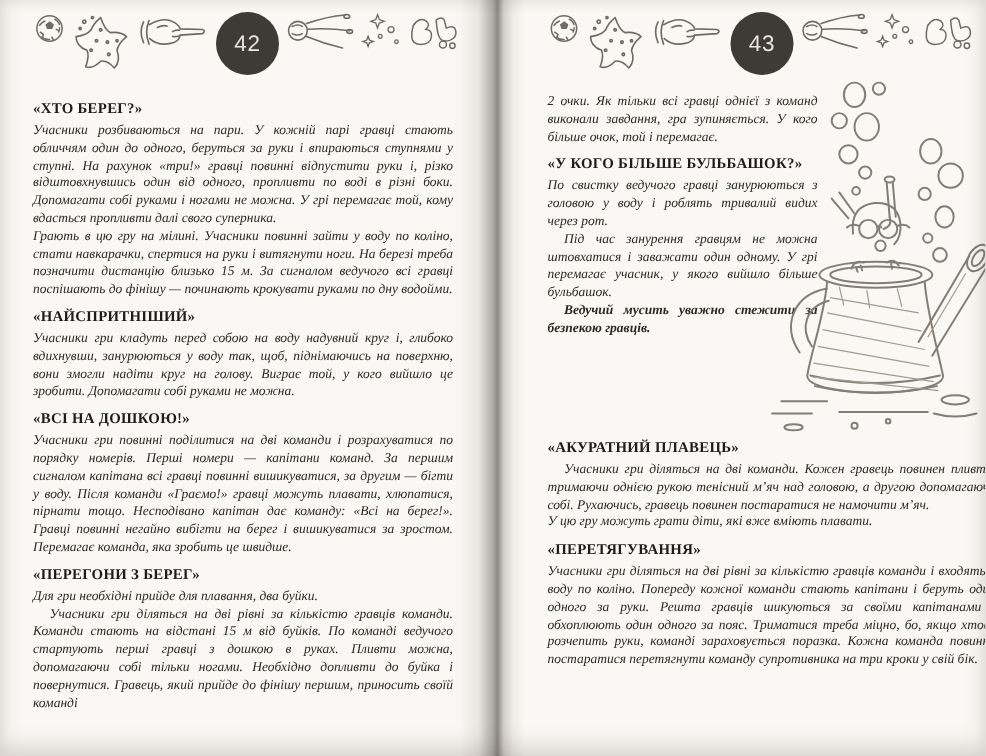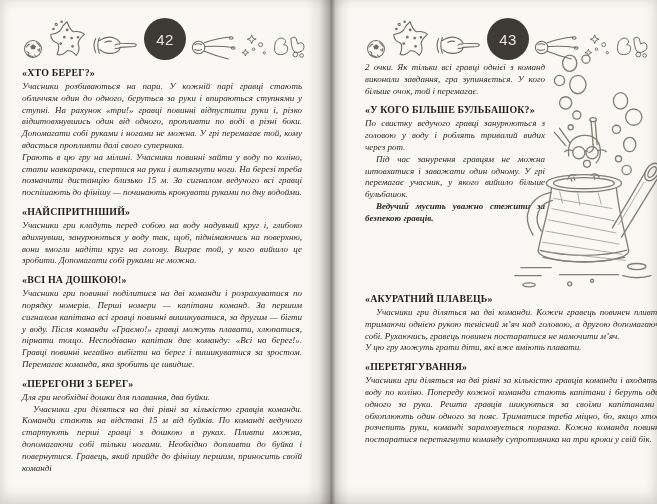--- a/index.html
+++ b/index.html
@@ -7,21 +7,21 @@
          background:#faf8f4;font-family:"Liberation Serif",serif;color:#2b2723;}
   .page{position:absolute;top:0;height:504px;box-sizing:border-box;}
   .page-left{left:0;width:318px;padding:8px 16px 0 22px;}
   .page-right{left:357px;width:317px;padding:8px 10px 0 8px;}
   .spine{position:absolute;top:0;left:306px;width:44px;height:504px;pointer-events:none;
          background:linear-gradient(90deg,rgba(70,62,52,0) 0%,rgba(70,62,52,.10) 30%,
            rgba(48,42,36,.38) 52%,rgba(48,42,36,.55) 58%,rgba(70,62,52,.22) 68%,
            rgba(70,62,52,.07) 82%,rgba(70,62,52,0) 100%);}
   .vignette{position:absolute;inset:0;pointer-events:none;
          box-shadow:inset 0 -6px 14px rgba(60,52,44,.18), inset 0 3px 8px rgba(60,52,44,.06);}
-  .header{display:flex;align-items:flex-end;height:52px;margin-bottom:2px;gap:4px;}
+  .header{display:flex;align-items:flex-start;height:52px;margin-bottom:2px;gap:4px;}
   .doodle{flex:0 0 auto;color:#6f6b64;}
   .pagenum{width:42px;height:42px;border-radius:50%;background:#3e3a36;color:#ebe6dd;
            display:flex;align-items:center;justify-content:center;font-size:15px;
            font-family:"Liberation Sans",sans-serif;letter-spacing:.5px;flex:0 0 auto;}
   h3.sect{font-size:9.9px;line-height:12px;margin:7px 0 2px;letter-spacing:.2px;color:#1f1c19;}
   p.para{font-size:9px;line-height:11.8px;margin:0;text-align:justify;font-style:italic;}
   p.ind{text-indent:11px;}
   p.boldp{font-weight:bold;}
   .toprow{position:relative;min-height:224px;}
   .narrow{width:180px;}
@@ -127,21 +127,21 @@
 
       <p class="para">Грають в цю гру на мілині. Учасники повинні зайти у воду по коліно, стати навкарачки, спертися на руки і витягнути ноги. На березі треба позначити дистанцію близько 15 м. За сигналом ведучого всі гравці поспішають до фінішу — починають крокувати руками по дну водойми.</p>
 
       <h3 class="sect">«НАЙСПРИТНІШИЙ»</h3>
       <p class="para">Учасники гри кладуть перед собою на воду надувний круг і, глибоко вдихнувши, занурюються у воду так, щоб, піднімаючись на поверхню, вони змогли надіти круг на голову. Виграє той, у кого вийшло це зробити. Допомагати собі руками не можна.</p>
 
       <h3 class="sect">«ВСІ НА ДОШКОЮ!»</h3>
       <p class="para">Учасники гри повинні поділитися на дві команди і розрахуватися по порядку номерів. Перші номери — капітани команд. За першим сигналом капітана всі гравці повинні вишикуватися, за другим — бігти у воду. Після команди «Граємо!» гравці можуть плавати, хлюпатися, пірнати тощо. Несподівано капітан дає команду: «Всі на берег!». Гравці повинні негайно вибігти на берег і вишикуватися за зростом. Перемагає команда, яка зробить це швидше.</p>
 
       <h3 class="sect">«ПЕРЕГОНИ З БЕРЕГ»</h3>
-      <p class="para">Для гри необхідні дошки для плавання, два буйки.</p>
+      <p class="para">Для гри необхідні прийде для плавання, два буйки.</p>
       <p class="para ind">Учасники гри діляться на дві рівні за кількістю гравців команди. Команди стають на відстані 15 м від буйків. По команді ведучого стартують перші гравці з дошкою в руках. Пливти можна, допомагаючи собі тільки ногами. Необхідно допливти до буйка і повернутися. Гравець, який прийде до фінішу першим, приносить своїй команді</p>
     </div>
   </div>
 
   <div class="page page-right">
     <div class="header">
       <svg class="doodle" width="22" height="22">
           <use href="#i-ball"></use>
         </svg>
       <svg class="doodle" width="40" height="42">

